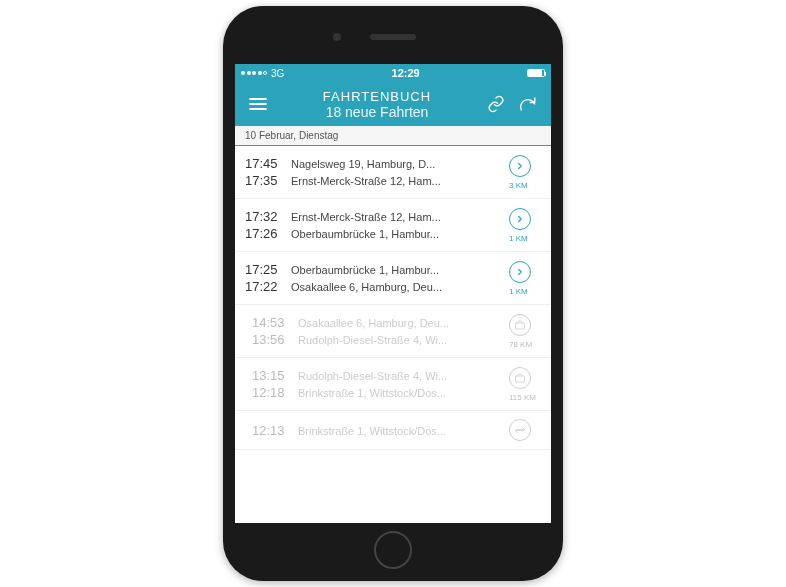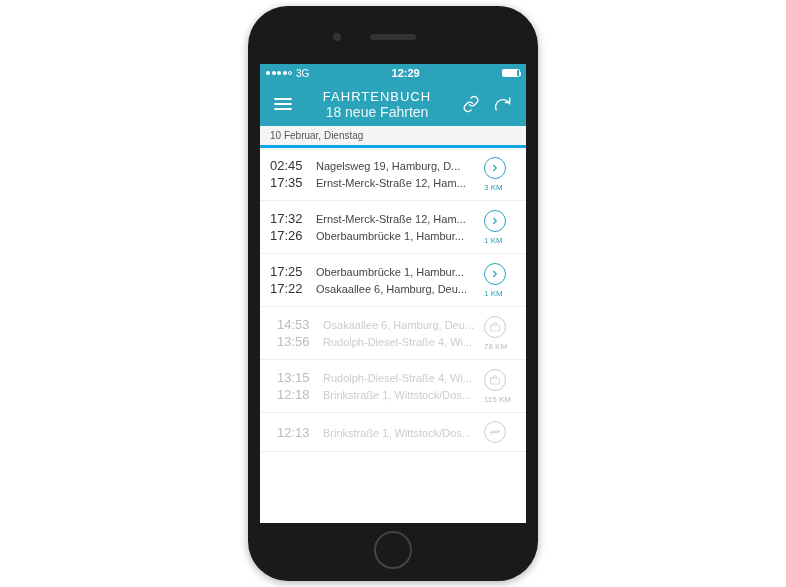--- a/index.html
+++ b/index.html
@@ -6,21 +6,21 @@
     body {
       width: 786px;
       height: 587px;
       background: #fff;
       font-family: -apple-system, "Helvetica Neue", Helvetica, Arial, sans-serif;
       display: flex;
       align-items: center;
       justify-content: center;
     }
     .phone {
-      width: 290px;
+      width: 340px;
       height: 575px;
       background: #1a1a1a;
       border-radius: 40px;
       padding: 58px 12px 58px 12px;
       position: relative;
       box-shadow: 0 2px 8px rgba(0,0,0,0.3);
     }
     .speaker {
       position: absolute;
       top: 28px;
@@ -94,21 +94,21 @@
     .header-center { text-align: center; flex: 1; }
     .header-title { font-size: 13px; font-weight: 400; letter-spacing: 1px; }
     .header-sub { font-size: 14px; opacity: 0.9; text-align: center; }
     .icon-btn { width: 26px; height: 26px; display: flex; align-items: center; justify-content: center; }
     .header-right { display: flex; gap: 6px; }
     .date-header {
       background: #f5f5f5;
       padding: 4px 10px;
       font-size: 10px;
       color: #555;
-      border-bottom: 3px solid #0ea5e9;
+      border-bottom: 1px solid #0ea5e9;
     }
     .trip {
       display: flex;
       align-items: center;
       padding: 8px 8px 8px 10px;
       border-bottom: 1px solid #eee;
     }
     .trip.faded { color: #bbb; padding-left: 17px; }
     .trip-lines { flex: 1; min-width: 0; }
     .trip-line { display: flex; align-items: baseline; gap: 8px; margin: 2px 0; }
@@ -193,21 +193,21 @@
         </div>
       </div>
     </div>
 
     <div class="date-header">10 Februar, Dienstag</div>
 
     <div id="trip-list">
         <div class="trip">
           <div class="trip-lines">
             <div class="trip-line">
-              <span class="trip-time">02:45</span>
+              <span class="trip-time">17:45</span>
               <span class="trip-addr">Nagelsweg 19, Hamburg, D...</span>
             </div>
             <div class="trip-line">
               <span class="trip-time">17:35</span>
               <span class="trip-addr">Ernst-Merck-Straße 12, Ham...</span>
             </div>
           </div>
           <div class="trip-side">
             <div class="chevron-circle">
               <svg width="10" height="10" viewBox="0 0 24 24" stroke-width="3" stroke-linecap="round" stroke-linejoin="round" fill="none">

